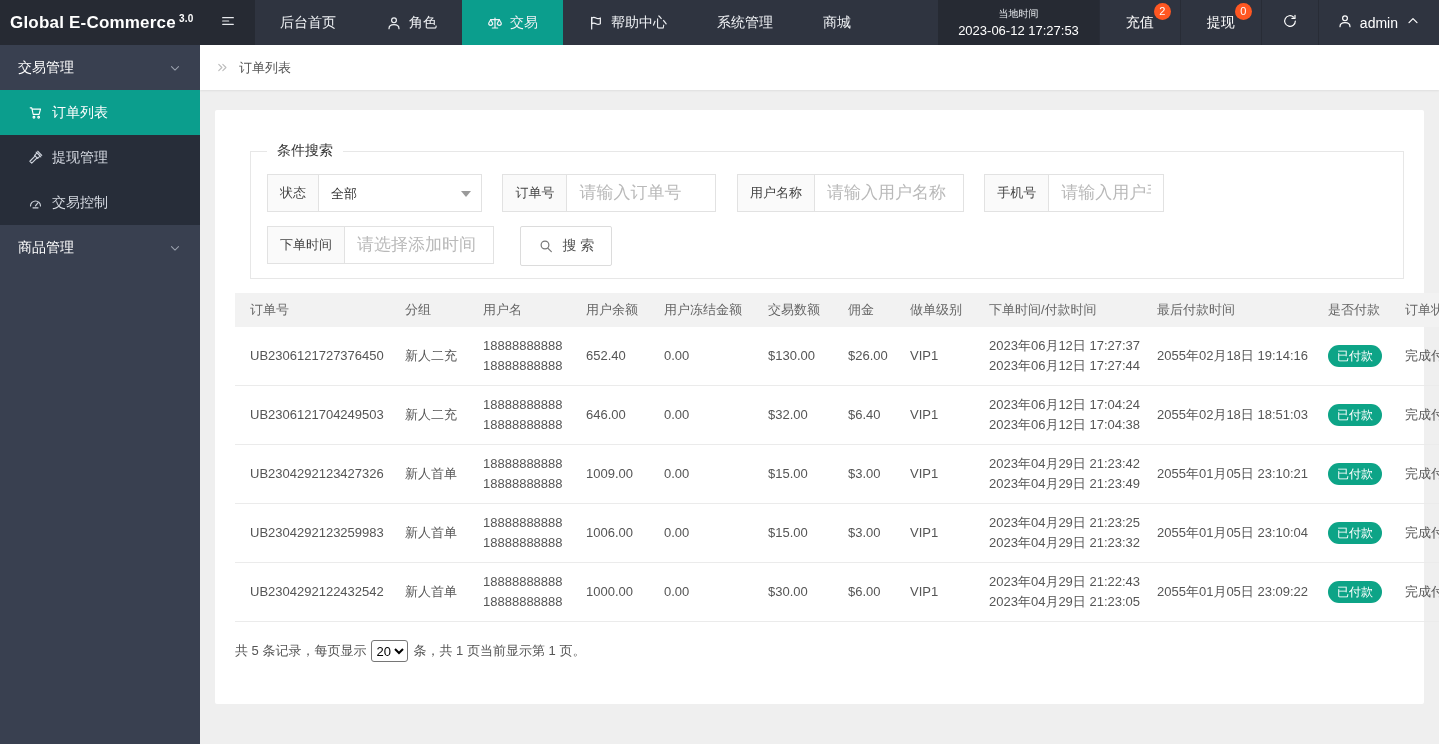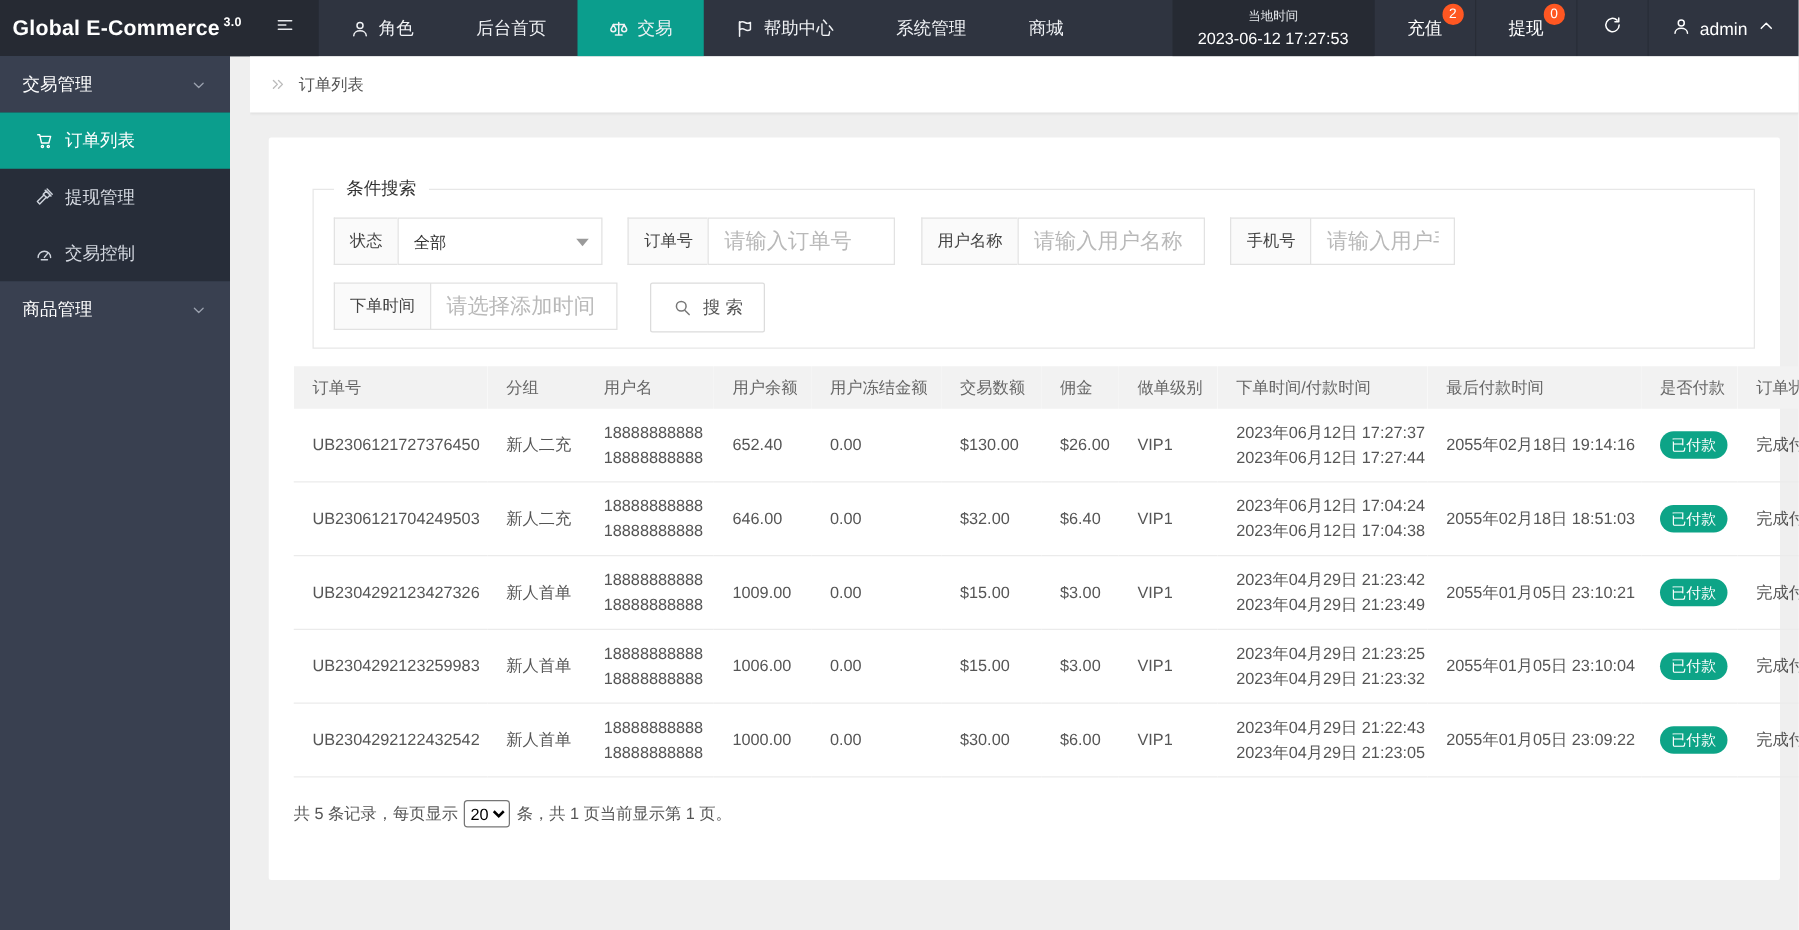--- a/index.html
+++ b/index.html
@@ -29,21 +29,21 @@
   .top-menu-item .ticon{display:flex;align-items:center;}
   .time-block{margin-left:auto;background:var(--topbar-dark);padding:0 20px;display:flex;flex-direction:column;justify-content:center;text-align:center;min-width:150px;}
   .time-label{font-size:10px;color:#e7eaee;line-height:16px;}
   .time-value{font-size:13px;color:#fff;line-height:17px;}
   .top-action{position:relative;display:flex;align-items:center;padding:0 26px;font-size:14px;color:#fff;cursor:pointer;border-left:1px solid rgba(0,0,0,.15);}
   .badge{position:absolute;top:3px;right:9px;min-width:17px;height:17px;border-radius:9px;background:var(--badge);color:#fff;font-size:11px;line-height:17px;text-align:center;padding:0 4px;}
   .refresh-btn{display:flex;align-items:center;padding:0 20px;border-left:1px solid rgba(0,0,0,.15);cursor:pointer;color:#fff;}
   .user-block{display:flex;align-items:center;gap:7px;padding:0 18px;font-size:14px;border-left:1px solid rgba(0,0,0,.15);cursor:pointer;}
 
   
-  .sidebar{position:fixed;top:45px;left:0;bottom:0;width:184px;background:var(--sidebar);}
+  .sidebar{position:fixed;top:45px;left:0;bottom:0;width:200px;background:var(--sidebar);}
   .side-group-header{height:45px;display:flex;align-items:center;padding:0 18px;color:#fff;font-size:14px;cursor:pointer;}
   .side-group-header .chev{margin-left:auto;color:#9aa1ae;display:flex;align-items:center;}
   .side-sub{background:var(--submenu);}
   .side-item{height:45px;display:flex;align-items:center;gap:9px;padding-left:28px;color:#d6dae2;font-size:14px;cursor:pointer;}
   .side-item .sicon{display:flex;align-items:center;color:#cfd4dd;}
   .side-item.active{background:var(--accent);color:#fff;}
   .side-item.active .sicon{color:#fff;}
 
   
   .main{margin-left:200px;height:699px;overflow:hidden;}
@@ -83,30 +83,30 @@
     <span>Global E-Commerce</span>
     <sup>3.0</sup>
   </div>
   <div class="menu-toggle">
     <span class="ticon"><svg width="16" height="16" viewBox="0 0 24 24" fill="none" stroke="currentColor" stroke-width="1.8" stroke-linecap="round" stroke-linejoin="round">
           <path d="M4 7h16M4 12h9M4 17h16"></path>
         </svg></span>
   </div>
   <nav class="top-menu" id="top-menu">
       <div class="top-menu-item">
+        <span>后台首页</span>
+      </div>
+      <div class="top-menu-item">
         <span class="ticon">
           <svg width="16" height="16" viewBox="0 0 24 24" fill="none" stroke="currentColor" stroke-width="1.8" stroke-linecap="round" stroke-linejoin="round">
             <circle cx="12" cy="8" r="3.6"></circle>
             <path d="M4.5 20.5c0-4 3.7-6 7.5-6s7.5 2 7.5 6"></path>
           </svg>
         </span>
         <span>角色</span>
-      </div>
-      <div class="top-menu-item">
-        <span>后台首页</span>
       </div>
       <div class="top-menu-item active">
         <span class="ticon">
           <svg width="16" height="16" viewBox="0 0 24 24" fill="none" stroke="currentColor" stroke-width="1.8" stroke-linecap="round" stroke-linejoin="round">
             <path d="M12 4.5v15M8 19.5h8M5.5 7h13"></path>
             <path d="M5.5 7l-3 5.5M5.5 7l3 5.5M2.5 12.5a3 3 0 0 0 6 0"></path>
             <path d="M18.5 7l-3 5.5M18.5 7l3 5.5M15.5 12.5a3 3 0 0 0 6 0"></path>
           </svg>
         </span>
         <span>交易</span>

